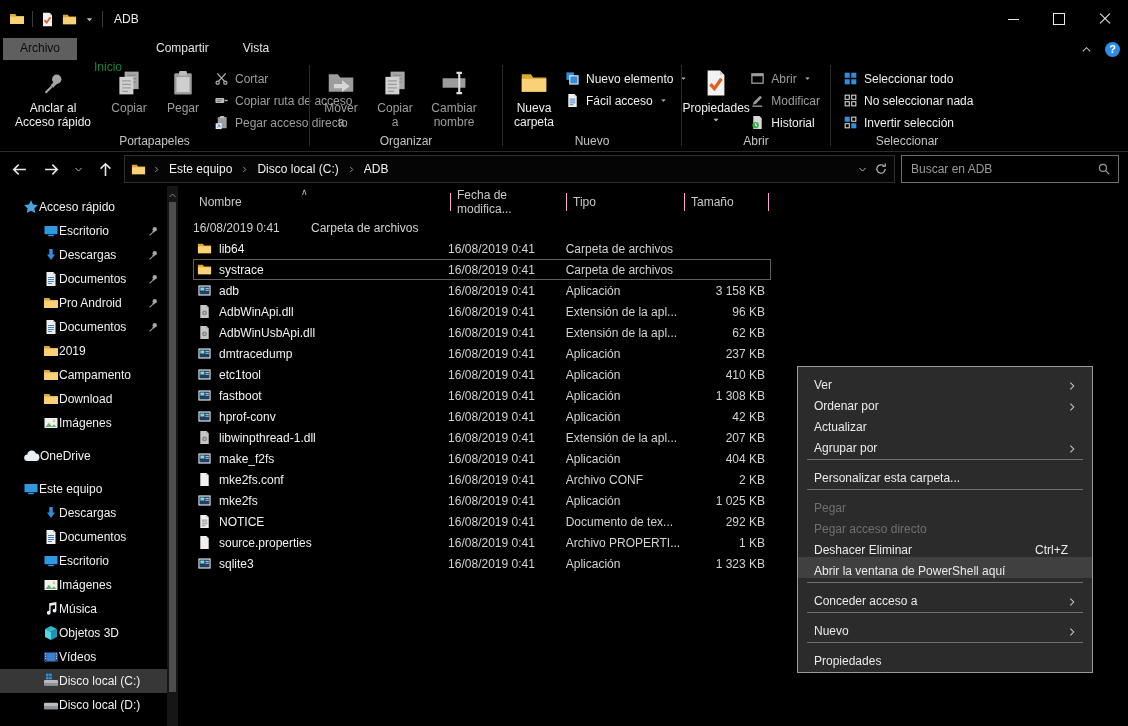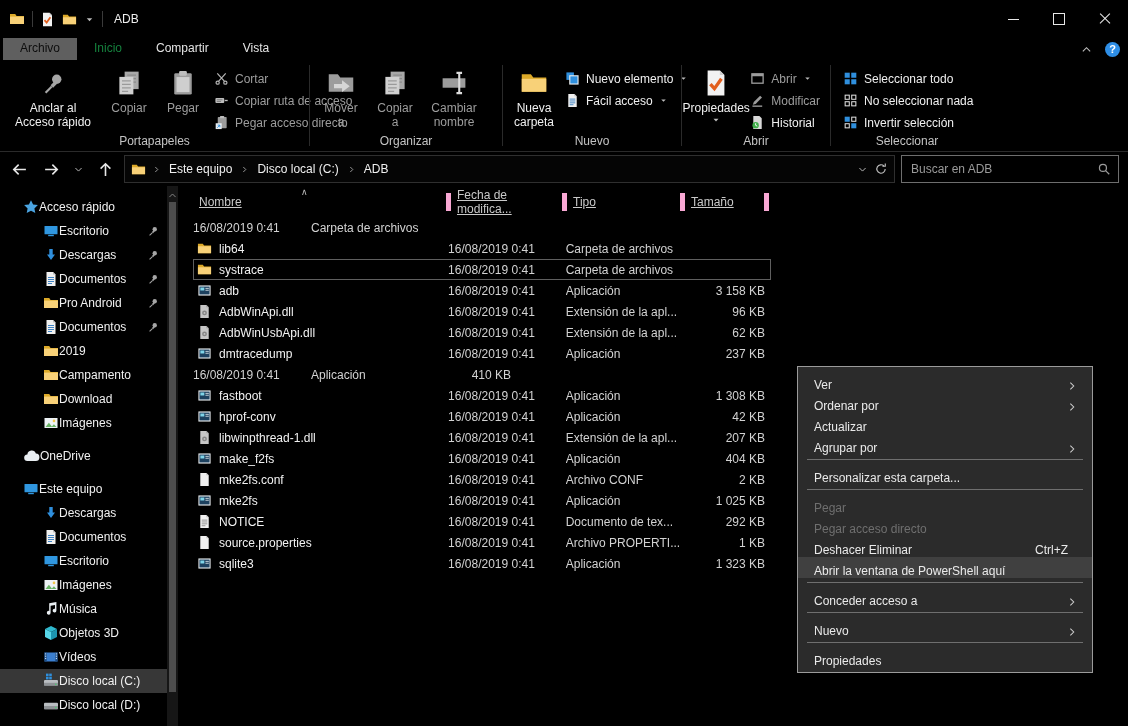--- a/index.html
+++ b/index.html
@@ -14,21 +14,21 @@
   .winbtn{width:46px;height:38px;display:flex;align-items:center;justify-content:center;}
   .min-glyph{width:11px;height:1px;background:#e8e8e8;}
   .max-glyph{width:10px;height:10px;border:1px solid #e8e8e8;}
   .close-glyph{position:relative;width:12px;height:12px;}
   .close-glyph::before,.close-glyph::after{content:"";position:absolute;left:-1px;top:5px;width:14px;height:1.2px;background:#e8e8e8;}
   .close-glyph::before{transform:rotate(45deg);} .close-glyph::after{transform:rotate(-45deg);}
   
   .tabs{height:22px;display:flex;align-items:stretch;position:relative;}
   .tab{padding:3px 17px 2px;color:#e4e4e4;}
   .tab.file{background:#5f5f5f;color:#0d0d0d;margin-left:3px;}
-  .tab.active{color:#15803d;background:#000;}
+  .tab.active{color:#15803d;background:#000;margin-top:19px;}
   .tabs .right{position:absolute;right:8px;top:0;display:flex;align-items:center;gap:12px;height:22px;}
   .helpcirc{width:15px;height:15px;border-radius:50%;background:#2e8ee6;color:#fff;display:flex;align-items:center;justify-content:center;font-size:11px;font-weight:bold;}
   
   .ribbon{height:91px;border-bottom:1px solid #2a2a2a;display:flex;align-items:stretch;}
   .rgroup{display:flex;flex-direction:column;}
   .rbody{flex:1;display:flex;align-items:flex-start;padding:3px 4px 0;}
   .rlabel{text-align:center;color:#c3c3c3;padding:1px 0 3px;}
   .vsep{width:1px;background:#2a2a2a;margin:5px 0;}
   .bigbtn{display:flex;flex-direction:column;align-items:center;padding:4px 5px 0;text-align:center;line-height:1.2;min-width:44px;color:#f0f0f0;}
   .bigbtn .bicon{height:32px;display:flex;align-items:center;margin-bottom:2px;}
@@ -51,21 +51,21 @@
   .sidebar{width:178px;position:relative;padding-top:9px;box-sizing:border-box;}
   .sidescroll{position:absolute;right:0;top:0;width:11px;height:100%;background:#161616;}
   .sidescroll .thumb{position:absolute;left:2px;top:16px;width:7px;height:490px;background:#4d4d4d;}
   .sideitem{display:flex;align-items:center;height:24px;padding-left:43px;gap:0;position:relative;color:#f0f0f0;}
   .sideitem.root{padding-left:23px;}
   .sideitem.sel{background:#373737;}
   .sideitem .pin{position:absolute;right:19px;top:6px;}
   .sidegap{height:9px;}
   .filearea{flex:1;display:flex;flex-direction:column;padding-left:15px;position:relative;}
   .fl-head{display:flex;height:25px;align-items:center;color:#c9c9c9;position:relative;margin-top:3px;}
-  .fl-head .h{box-sizing:border-box;padding:0 6px;border-right:5px solid #f9a8d4;height:18px;display:flex;align-items:center;text-decoration:underline;}
+  .fl-head .h{box-sizing:border-box;padding:0 6px;border-right:1px solid #f9a8d4;height:18px;display:flex;align-items:center;}
   .hc-name{width:258px;} .hc-date{width:116px;} .hc-type{width:118px;} .hc-size{width:84px;justify-content:flex-start;}
   .sortmark{position:absolute;left:108px;top:-2px;color:#bdbdbd;font-size:9px;}
   .fl-rows{margin-top:3px;}
   .frow{display:flex;align-items:center;height:21px;width:578px;box-sizing:border-box;}
   .frow.focused{outline:1px solid #5f5f5f;outline-offset:-1px;}
   .c-name{width:252px;display:flex;align-items:center;gap:7px;padding-left:4px;color:#f2f2f2;white-space:nowrap;overflow:hidden;}
   .c-date{width:118px;color:#d2d2d2;} .c-type{width:120px;color:#d2d2d2;white-space:nowrap;overflow:hidden;}
   .c-size{width:80px;text-align:right;color:#d2d2d2;padding-right:6px;}
   
   .ctxmenu{position:absolute;left:797px;top:366px;width:296px;background:#2b2b2b;border:1px solid #9b9b9b;box-sizing:border-box;padding:4px 0;box-shadow:3px 3px 6px rgba(0,0,0,.6);}
@@ -821,20 +821,26 @@
             <svg class="ic" width="15" height="15">
               <use href="#i-app"></use>
             </svg>
             <span>dmtracedump</span>
           </div>
         <div class="c-date">16/08/2019 0:41</div>
         <div class="c-type">Aplicación</div>
         <div class="c-size">237 KB</div>
       </div>
       <div class="frow">
+        <div class="c-name">
+            <svg class="ic" width="15" height="15">
+              <use href="#i-app"></use>
+            </svg>
+            <span>etc1tool</span>
+          </div>
         <div class="c-date">16/08/2019 0:41</div>
         <div class="c-type">Aplicación</div>
         <div class="c-size">410 KB</div>
       </div>
       <div class="frow">
         <div class="c-name">
             <svg class="ic" width="15" height="15">
               <use href="#i-app"></use>
             </svg>
             <span>fastboot</span>

